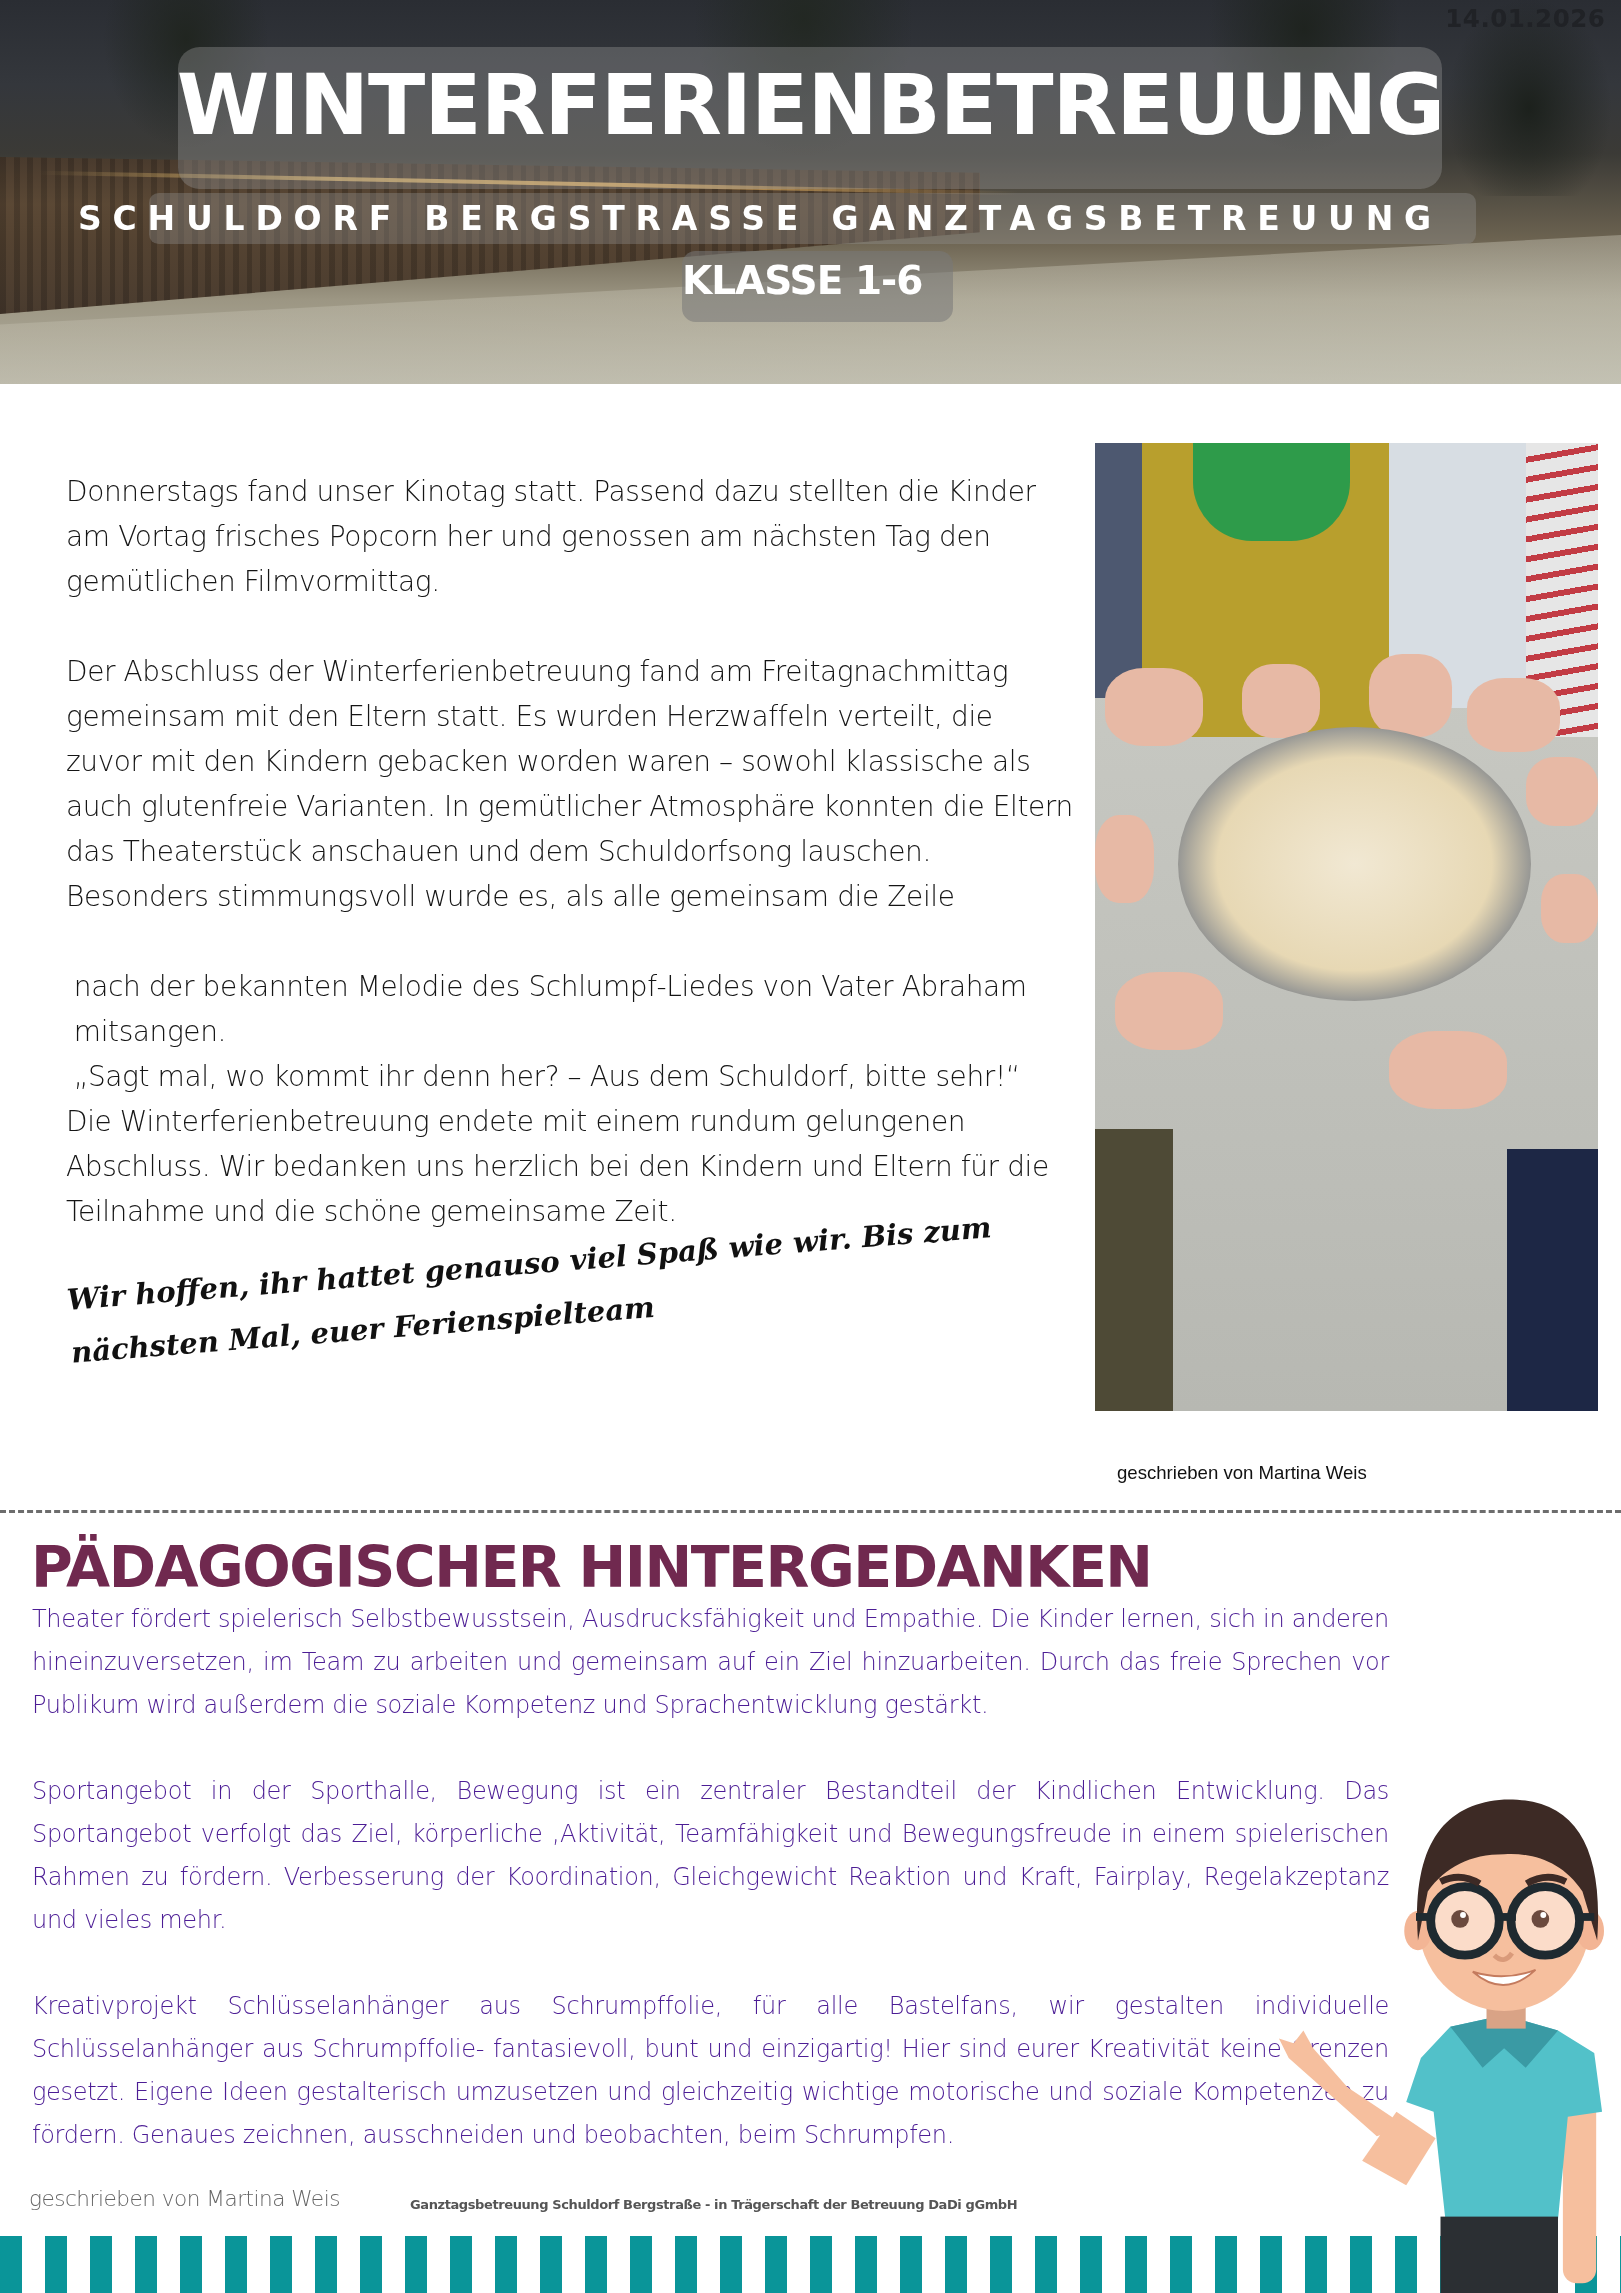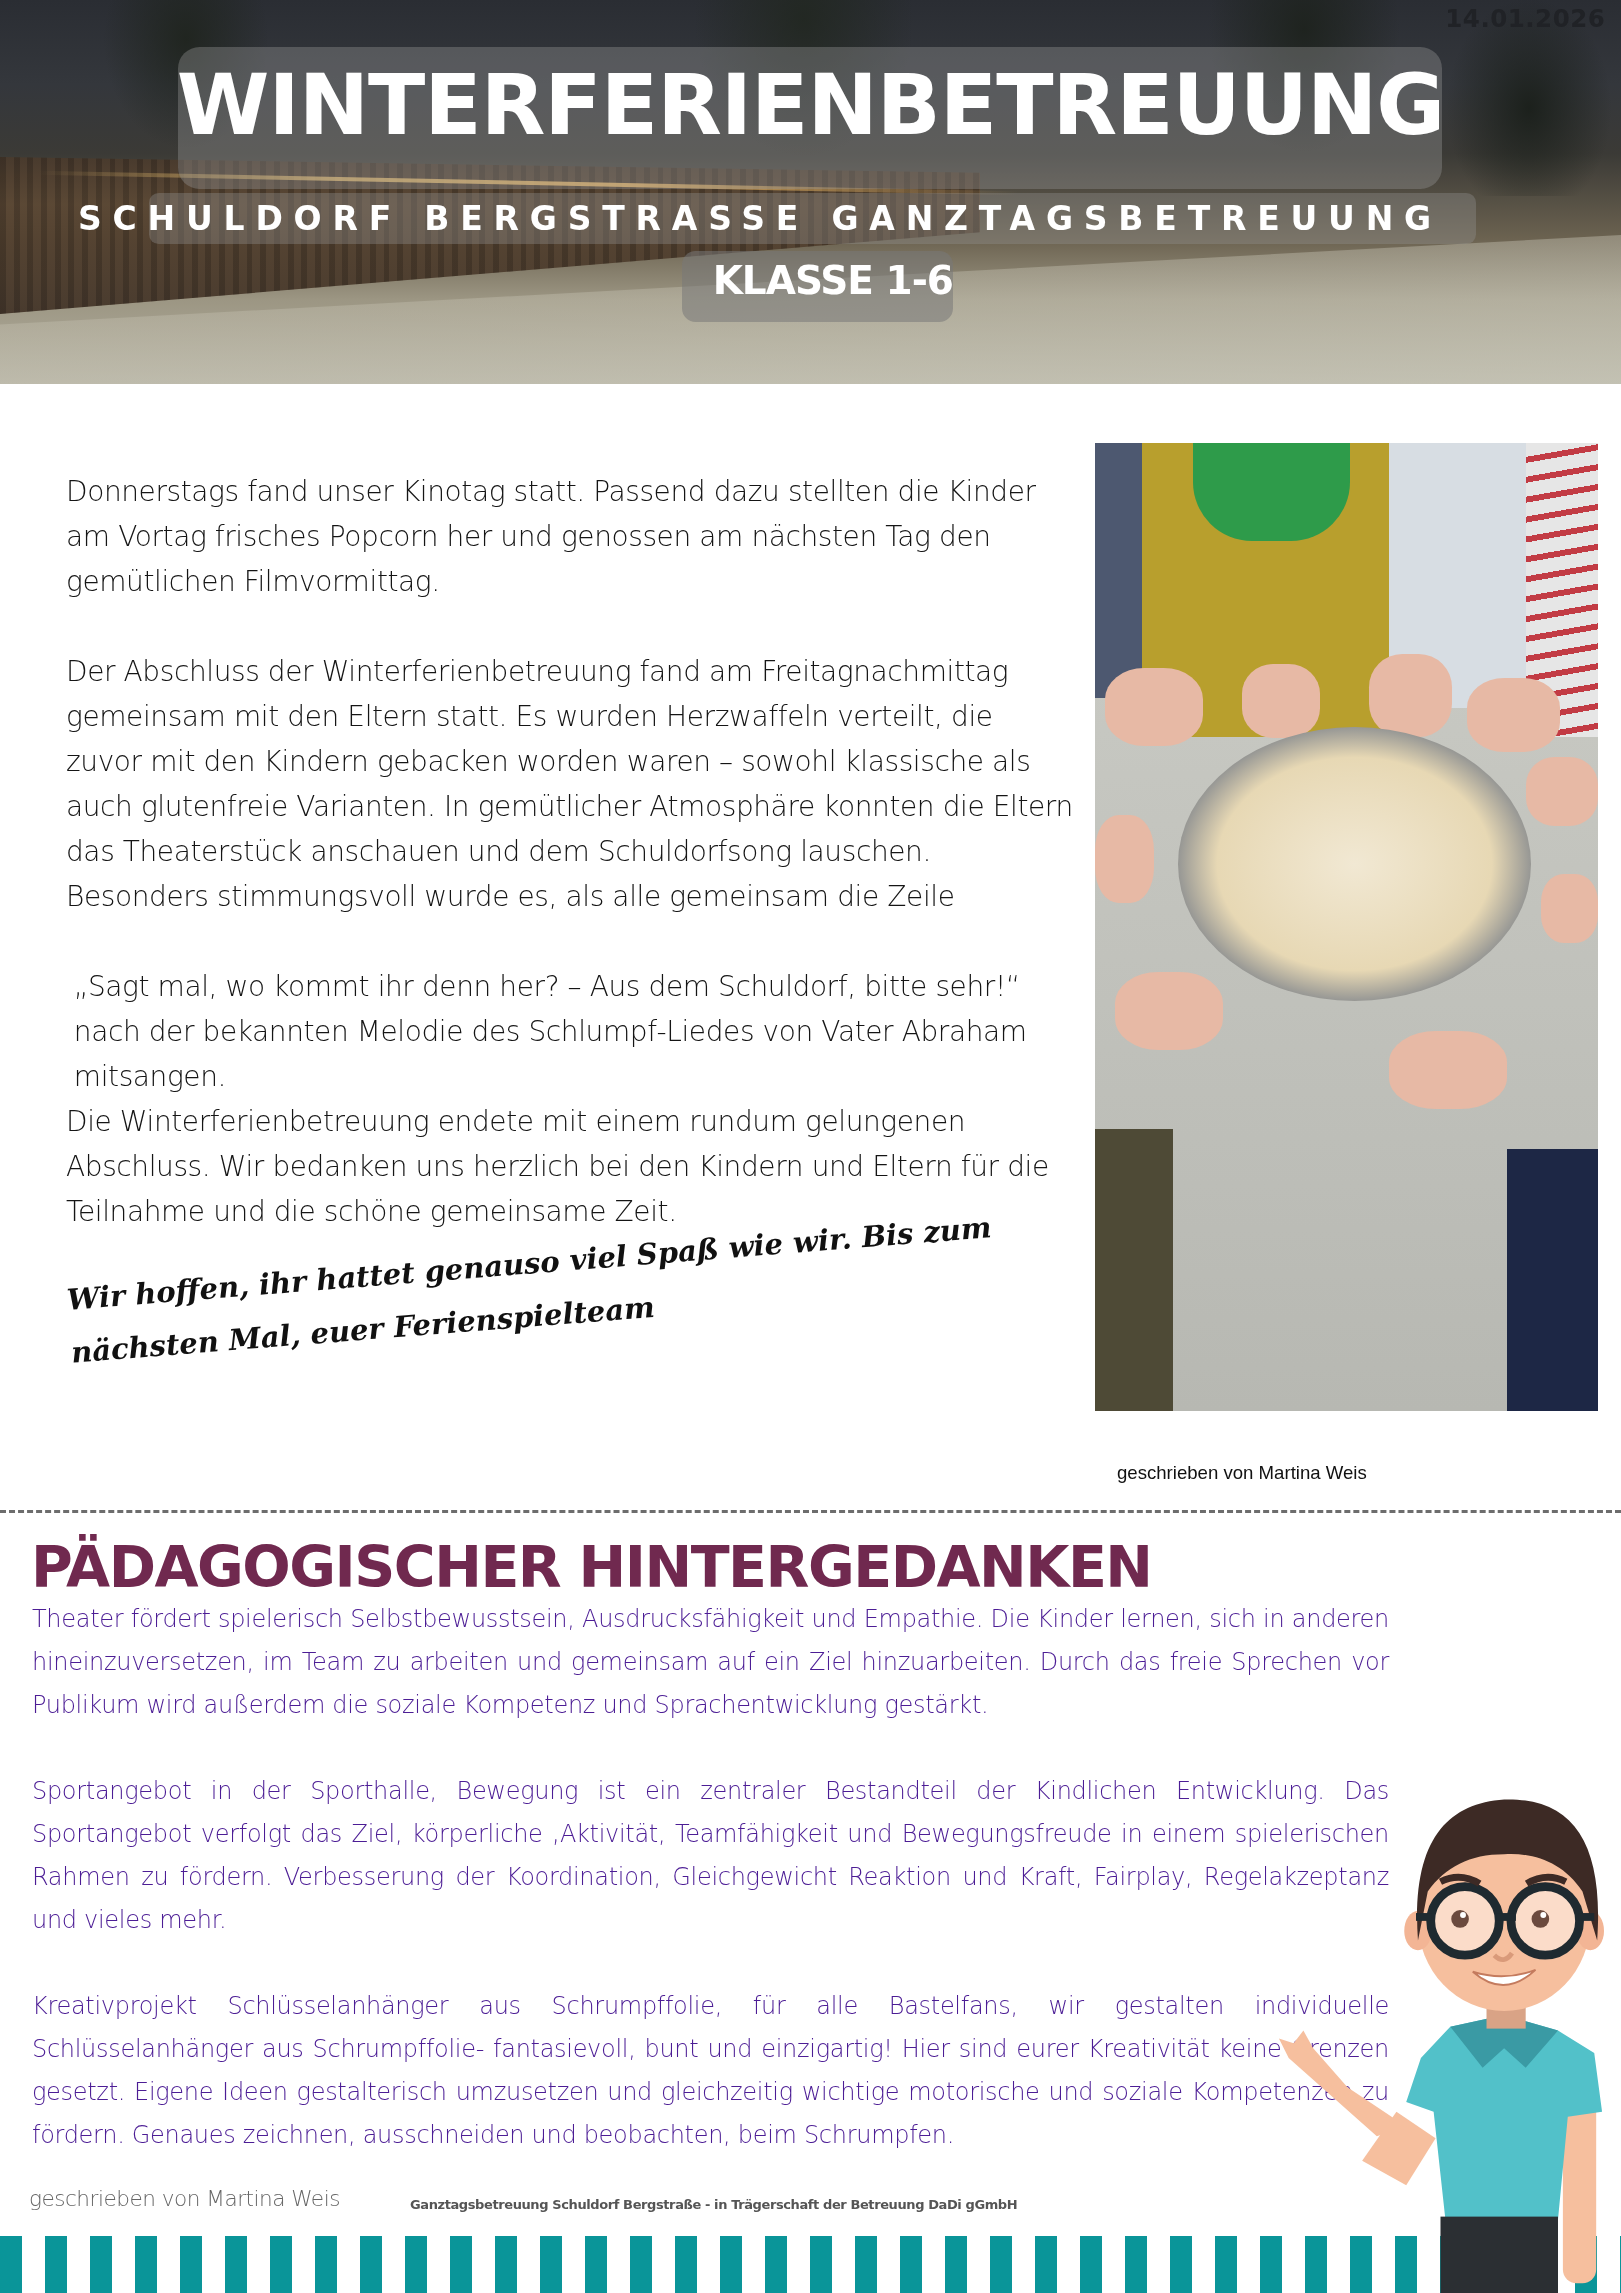--- a/index.html
+++ b/index.html
@@ -31,21 +31,21 @@
   .title-box { position:absolute; left:178px; top:47px; width:1264px; height:142px; border-radius:21.6px;
             background:rgba(150,150,150,.38); }
   .title { position:absolute; left:0; top:61px; width:1621px; text-align:center; font-size:84px; font-weight:bold;
             color:#ffffff; letter-spacing:-1px; font-family:"DejaVu Sans", sans-serif; line-height:88px; }
   .sub-box { position:absolute; left:149px; top:193px; width:1327px; height:51px; border-radius:9.8px;
             background:rgba(150,150,150,.35); }
   .subtitle { position:absolute; left:0; top:199px; width:1520px; text-align:center; font-size:33px; font-weight:bold;
             color:#ffffff; letter-spacing:10.8px; font-family:"DejaVu Sans", sans-serif; line-height:39px; }
   .klasse-box { position:absolute; left:682px; top:251px; width:271px; height:71px; border-radius:13.7px;
             background:rgba(120,120,120,.55); }
-  .klasse { position:absolute; left:682px; top:257px; width:271px; text-align:right; font-size:39px; font-weight:bold;
+  .klasse { position:absolute; left:682px; top:257px; width:271px; text-align:left; font-size:39px; font-weight:bold;
             color:#ffffff; font-family:"DejaVu Sans", sans-serif; line-height:47px; letter-spacing:-1px; }
   .traeger { position:absolute; left:0; top:358px; width:1339px; text-align:center; font-size:19.6px; color:#111;
             font-family:"Liberation Sans", sans-serif;margin-top:40px; }
 
   
   .article { position:absolute; left:66px; top:469px; width:1010px; font-size:28px; line-height:45px; color:#151515;
             font-family:"DejaVu Sans", sans-serif; font-weight:300; letter-spacing:-0.4px; }
   .article p { margin:0; }
   .article .gap { height:45px; }
   .article .indent { padding-left:7.8px; }
@@ -106,22 +106,22 @@
   <div class="klasse-box"></div>
   <div class="klasse">KLASSE 1-6</div>
   <div class="traeger">in Trägerschaft der Betreuung DaDi gGmbH</div>
 </div>
 
 <div class="article">
   <p>Donnerstags fand unser Kinotag statt. Passend dazu stellten die Kinder am Vortag frisches Popcorn her und genossen am nächsten Tag den gemütlichen Filmvormittag.</p>
   <div class="gap"></div>
   <p>Der Abschluss der Winterferienbetreuung fand am Freitagnachmittag gemeinsam mit den Eltern statt. Es wurden Herzwaffeln verteilt, die zuvor mit den Kindern gebacken worden waren – sowohl klassische als auch glutenfreie Varianten. In gemütlicher Atmosphäre konnten die Eltern das Theaterstück anschauen und dem Schuldorfsong lauschen. Besonders stimmungsvoll wurde es, als alle gemeinsam die Zeile</p>
   <div class="gap"></div>
+  <p class="indent">nach der bekannten Melodie des Schlumpf-Liedes von Vater Abraham mitsangen.</p>
   <p class="indent">„Sagt mal, wo kommt ihr denn her? – Aus dem Schuldorf, bitte sehr!“</p>
-  <p class="indent">nach der bekannten Melodie des Schlumpf-Liedes von Vater Abraham mitsangen.</p>
   <p>Die Winterferienbetreuung endete mit einem rundum gelungenen Abschluss. Wir bedanken uns herzlich bei den Kindern und Eltern für die Teilnahme und die schöne gemeinsame Zeit.</p>
 </div>
 
 <div class="signoff">Wir hoffen, ihr hattet genauso viel Spaß wie wir. Bis zum nächsten Mal, euer Ferienspielteam</div>
 
 <div class="photo" title="Kinderhände mit Popcorn um eine Schüssel Popcorn">
   <div class="table"></div>
   <div class="shirt-blue"></div>
   <div class="shirt-yellow"></div>
   <div class="scarf"></div>

